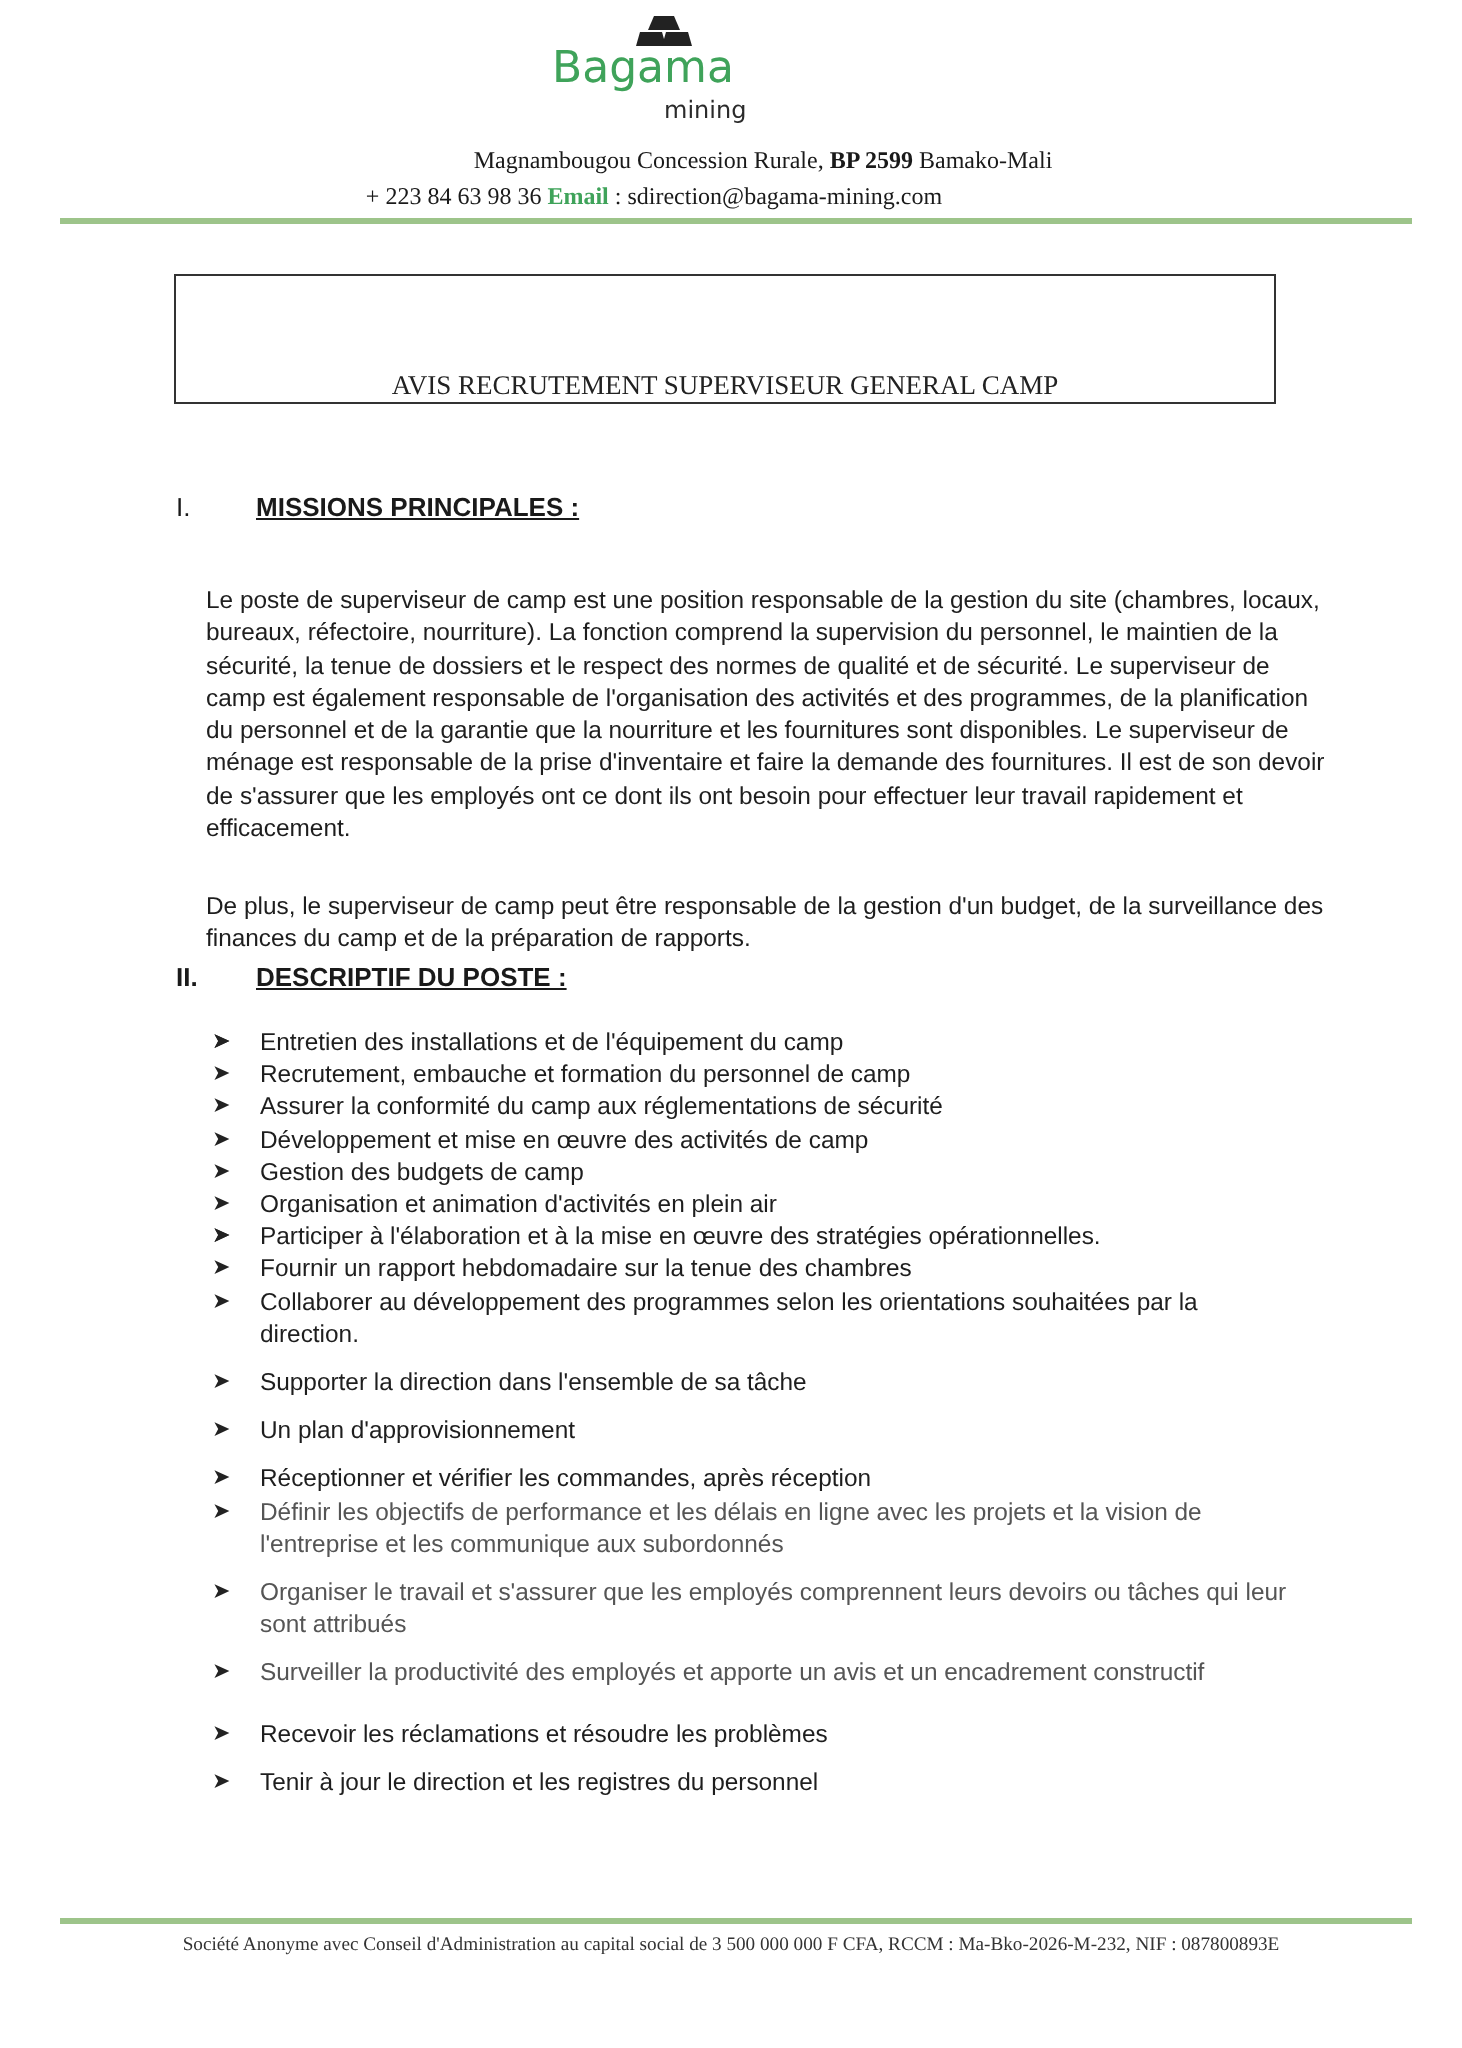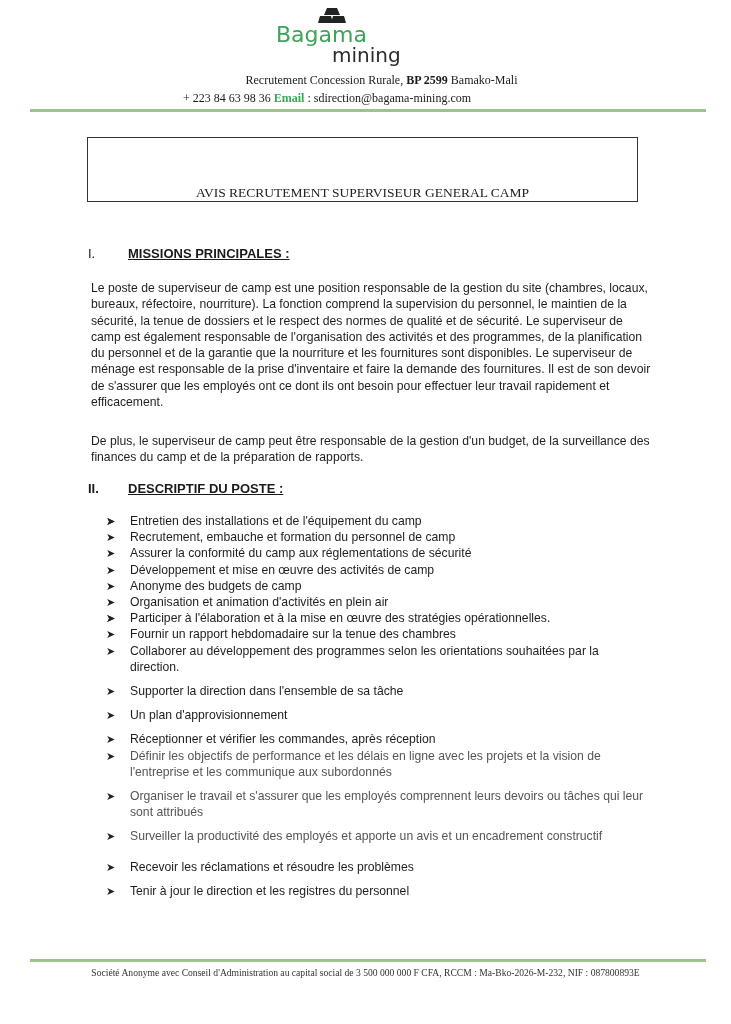--- a/index.html
+++ b/index.html
@@ -1,32 +1,32 @@
 <!DOCTYPE html>
 <html><head>
   <meta charset="utf-8">
   <style>
     html, body { margin: 0; padding: 0; background: #ffffff; }
     body { width: 731px; height: 1024px; position: relative; overflow: hidden; color: #1a1a1a; }
     .logo { position: absolute; left: 270px; top: 6px; width: 120px; height: 62px; }
     .logo-mark { position: absolute; left: 48px; top: 2px; width: 28px; height: 16px; }
     .logo-word { position: absolute; left: 6px; top: 14px; font-family: "DejaVu Sans", sans-serif; font-size: 22px; color: #3fa35a; letter-spacing: 0px; line-height: 30px; }
-    .logo-sub { position: absolute; left: 62px; top: 40px; font-family: "DejaVu Sans", sans-serif; font-size: 20px; color: #2b2b2b; line-height: 18px; }
+    .logo-sub { position: absolute; left: 62px; top: 40px; font-family: "DejaVu Sans", sans-serif; font-size: 12px; color: #2b2b2b; line-height: 18px; }
     .addr1 { position: absolute; left: 0; width: 731px; top: 73px; text-align: center; font-family: "Liberation Serif", serif; font-size: 12px; padding-left: 32px; box-sizing: border-box; }
     .addr2 { position: absolute; left: 0; width: 654px; top: 91px; text-align: center; font-family: "Liberation Serif", serif; font-size: 12px; padding-left: 0px; box-sizing: border-box; }
     .addr2 .email-label { color: #3fa35a; font-weight: bold; }
     .rule { position: absolute; left: 30px; width: 676px; height: 3px; background: #9dc48a; }
     .rule.top { top: 109px; }
     .rule.bottom { top: 959px; }
     .title-box { position: absolute; left: 87px; top: 137px; width: 551px; height: 65px; border: 1.5px solid #333; box-sizing: border-box; display: flex; align-items: flex-end; justify-content: center; font-family: "Liberation Serif", serif; font-size: 13.5px; color: #222; }
     .section-head { position: absolute; left: 88px; font-family: "Liberation Sans", sans-serif; font-size: 13px; font-weight: bold; color: #1a1a1a; }
     .section-head .num { display: inline-block; width: 40px; font-weight: normal; }
     .section-head.s2 .num { font-weight: bold; }
     .section-head .label { text-decoration: underline; text-align: right; }
-    .para { position: absolute; left: 87px; width: 560px; font-family: "Liberation Sans", sans-serif; font-size: 12.2px; line-height: 16.3px; color: #1e1e1e; margin: 4px; }
+    .para { position: absolute; left: 87px; width: 560px; font-family: "Liberation Sans", sans-serif; font-size: 12.2px; line-height: 16.3px; color: #1e1e1e; margin: 16px; }
     .list { position: absolute; left: 106px; top: 513px; width: 540px; margin: 0; padding: 0; list-style: none; font-family: "Liberation Sans", sans-serif; font-size: 12.2px; line-height: 16.2px; color: #1e1e1e; }
     .list li { position: relative; padding-left: 24px; }
     .list li .arrow { position: absolute; left: 0; top: 0; font-size: 11px; color: #222; }
     .list li.gap { margin-top: 8px; }
     .list li.grey { color: #555; }
     .footer { position: absolute; left: 0; width: 731px; top: 967px; text-align: center; font-family: "Liberation Serif", serif; font-size: 9.6px; color: #333; }
   </style>
 </head>
 <body>
 
@@ -34,21 +34,21 @@
   <svg class="logo-mark" viewBox="0 0 28 16">
     <polygon points="9,0 19,0 22,7 6,7" fill="#222"></polygon>
     <polygon points="2,8 13,8 15,15 0,15" fill="#222"></polygon>
     <polygon points="15,8 26,8 28,15 13,15" fill="#222"></polygon>
   </svg>
   <div class="logo-word">Bagama</div>
   <div class="logo-sub">mining</div>
 </div>
 
 <div class="addr1">
-  <span>Recrutement Concession Rurale, </span><b>BP 2599</b><span> Bamako-Mali</span>
+  <span>Magnambougou Concession Rurale, </span><b>BP 2599</b><span> Bamako-Mali</span>
 </div>
 <div class="addr2">
   <span>+ 223 84 63 98 36 </span><span class="email-label">Email</span><span> : </span><span>sdirection@bagama-mining.com</span>
 </div>
 
 <div class="rule top"></div>
 
 <div class="title-box">
   <span>AVIS RECRUTEMENT SUPERVISEUR GENERAL CAMP</span>
 </div>
@@ -63,21 +63,21 @@
 <div class="section-head s2" style="top:481px;">
   <span class="num">II.</span><span class="label">DESCRIPTIF DU POSTE :</span>
 </div>
 
 <ul class="list">
   <li><span class="arrow">➤</span></li>
   <li><span class="arrow">➤</span><span>Entretien des installations et de l'équipement du camp</span></li>
   <li><span class="arrow">➤</span><span>Recrutement, embauche et formation du personnel de camp</span></li>
   <li><span class="arrow">➤</span><span>Assurer la conformité du camp aux réglementations de sécurité</span></li>
   <li><span class="arrow">➤</span><span>Développement et mise en œuvre des activités de camp</span></li>
-  <li><span class="arrow">➤</span><span>Anonyme des budgets de camp</span></li>
+  <li><span class="arrow">➤</span><span>Gestion des budgets de camp</span></li>
   <li><span class="arrow">➤</span><span>Organisation et animation d'activités en plein air</span></li>
   <li><span class="arrow">➤</span></li>
   <li><span class="arrow">➤</span><span>Participer à l'élaboration et à la mise en œuvre des stratégies opérationnelles.</span></li>
   <li><span class="arrow">➤</span><span>Fournir un rapport hebdomadaire sur la tenue des chambres</span></li>
   <li><span class="arrow">➤</span><span>Collaborer au développement des programmes selon les orientations souhaitées par la direction.</span></li>
   <li class="gap"><span class="arrow">➤</span><span>Supporter la direction dans l'ensemble de sa tâche</span></li>
   <li class="gap"><span class="arrow">➤</span><span>Un plan d'approvisionnement</span></li>
   <li class="gap"><span class="arrow">➤</span><span>Réceptionner et vérifier les commandes, après réception</span></li>
   <li class="grey"><span class="arrow">➤</span><span>Définir les objectifs de performance et les délais en ligne avec les projets et la vision de l'entreprise et les communique aux subordonnés</span></li>
   <li class="gap grey"><span class="arrow">➤</span><span>Organiser le travail et s'assurer que les employés comprennent leurs devoirs ou tâches qui leur sont attribués</span></li>

